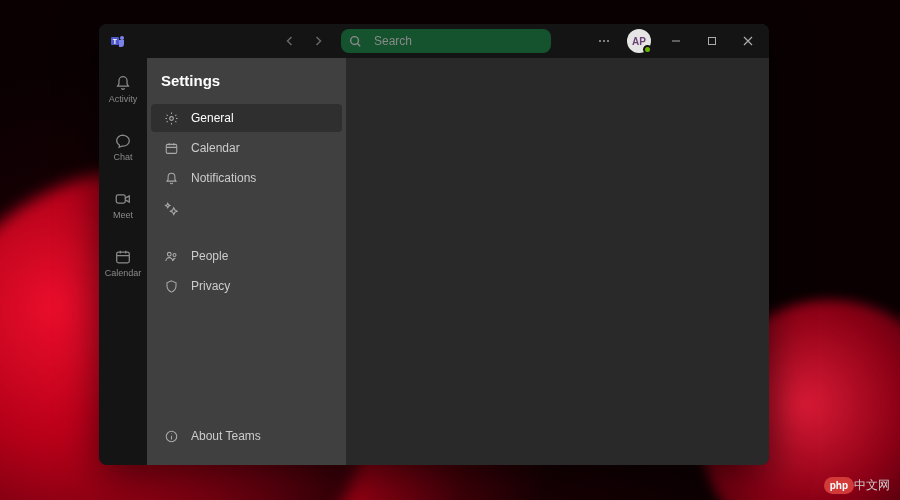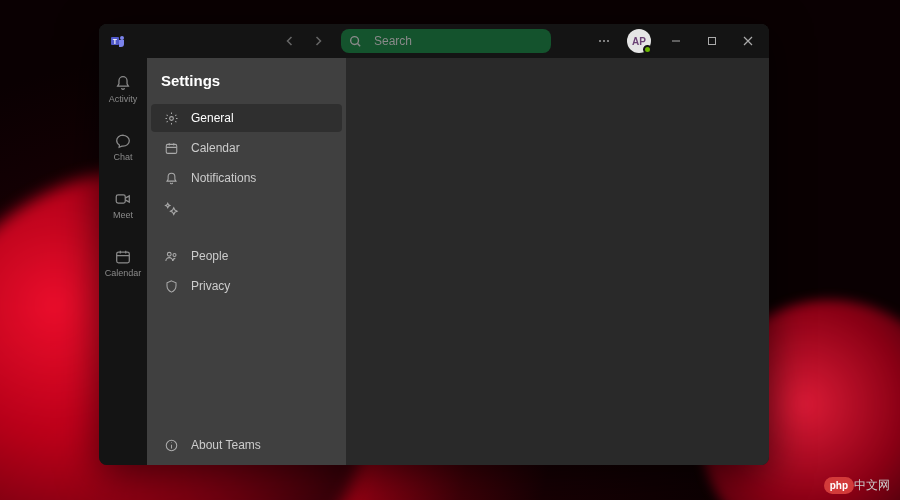--- a/index.html
+++ b/index.html
@@ -39,21 +39,21 @@
   .rail-label { font-size:9px; }
   .rail-icon { width:18px; height:18px; display:flex; align-items:center; justify-content:center; }
 
   .settings-pane { width:199px; background:#404040; display:flex; flex-direction:column; padding-top:14px; }
   .settings-title { color:#fff; font-size:15px; font-weight:700; padding:0 14px 14px; }
   .menu { display:flex; flex-direction:column; padding:0 4px; }
   .menu-item { display:flex; align-items:center; gap:12px; padding:6px 12px; margin:1px 0; border-radius:4px; color:#ccc; font-size:12px; cursor:pointer; }
   .menu-item.selected { background:#2f2f2f; color:#fff; }
   .menu-icon { width:16px; height:16px; display:flex; align-items:center; justify-content:center; flex-shrink:0; color:#aaa; }
   .menu-sep { height:18px; }
-  .menu-footer { margin-top:auto; padding-bottom:5px; }
+  .menu-footer { margin-top:auto; padding-bottom:14px; }
 
   .content { flex:1; background:#292929; }
 
   .watermark { position:absolute; right:10px; bottom:6px; display:flex; align-items:center; gap:0; font-size:12px; color:#ccc; }
   .wm-badge { background:#d23a3a; color:#fff; font-size:10px; font-weight:700; padding:3px 6px; border-radius:10px; }
 
   svg { display:block; }
 </style>
 </head>
 <body>

